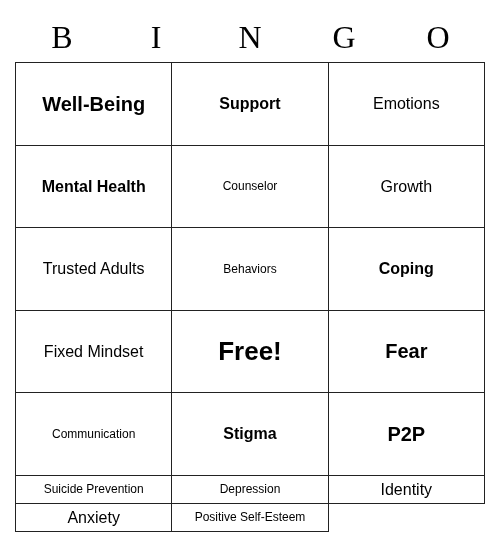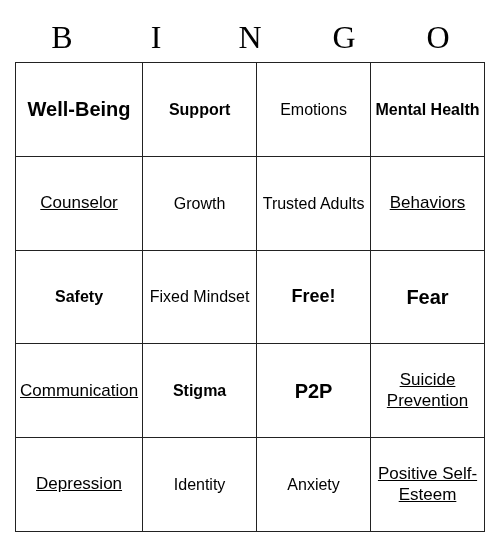--- a/index.html
+++ b/index.html
@@ -26,21 +26,21 @@
     .bingo-header-cell {
       display: flex;
       justify-content: center;
       align-items: center;
       font-size: 32px;
       font-weight: normal;
       font-family: serif;
     }
     .bingo-grid {
       display: grid;
-      grid-template-columns: repeat(4, 1fr);
+      grid-template-columns: repeat(3, 1fr);
       grid-template-rows: repeat(5, 1fr);
       flex: 1;
       border-left: 1.5px solid #222;
       border-top: 1.5px solid #222;
     }
     .bingo-cell {
       border-right: 1.5px solid #222;
       border-bottom: 1.5px solid #222;
       display: flex;
       justify-content: center;
@@ -54,25 +54,24 @@
       font-weight: bold;
     }
     .size-medium {
       font-size: 16px;
       font-weight: bold;
     }
     .size-normal {
       font-size: 16px;
     }
     .size-small {
-      font-size: 17px;
-      text-decoration: underline;
+      font-size: 12px;
     }
     .free-cell {
-      font-size: 18px;
+      font-size: 26px;
       font-weight: bold;
     }
   </style>
 </head>
 <body>
 
 <div class="bingo-card">
   <div class="bingo-header">
   <div class="bingo-header-cell">B</div>
       <div class="bingo-header-cell">I</div>
@@ -82,21 +81,21 @@
     </div>
   <div class="bingo-grid">
   <div class="bingo-cell size-large">Well-Being</div>
       <div class="bingo-cell size-medium">Support</div>
       <div class="bingo-cell size-normal">Emotions</div>
       <div class="bingo-cell size-medium">Mental Health</div>
       <div class="bingo-cell size-small">Counselor</div>
       <div class="bingo-cell size-normal">Growth</div>
       <div class="bingo-cell size-normal">Trusted Adults</div>
       <div class="bingo-cell size-small">Behaviors</div>
-      <div class="bingo-cell size-medium">Safety</div>
+      <div class="bingo-cell size-medium">Coping</div>
       <div class="bingo-cell size-normal">Fixed Mindset</div>
       <div class="bingo-cell free-cell">Free!</div>
       <div class="bingo-cell size-large">Fear</div>
       <div class="bingo-cell size-small">Communication</div>
       <div class="bingo-cell size-medium">Stigma</div>
       <div class="bingo-cell size-large">P2P</div>
       <div class="bingo-cell size-small">Suicide Prevention</div>
       <div class="bingo-cell size-small">Depression</div>
       <div class="bingo-cell size-normal">Identity</div>
       <div class="bingo-cell size-normal">Anxiety</div>

